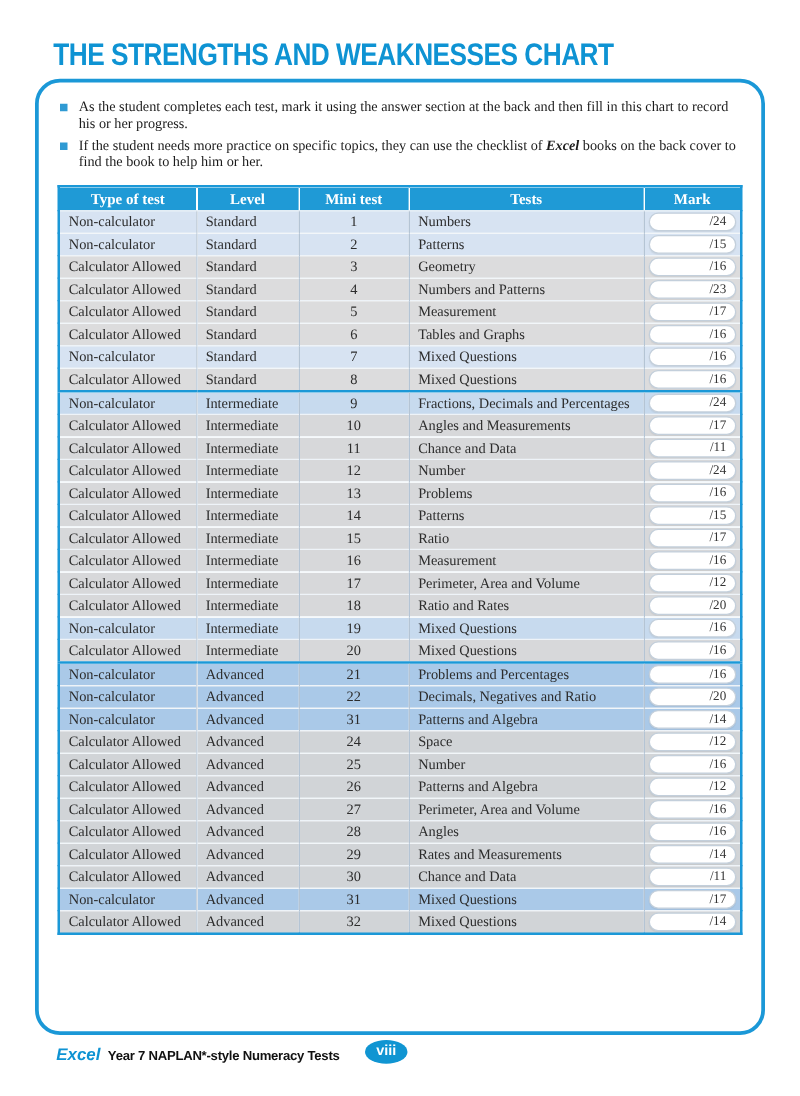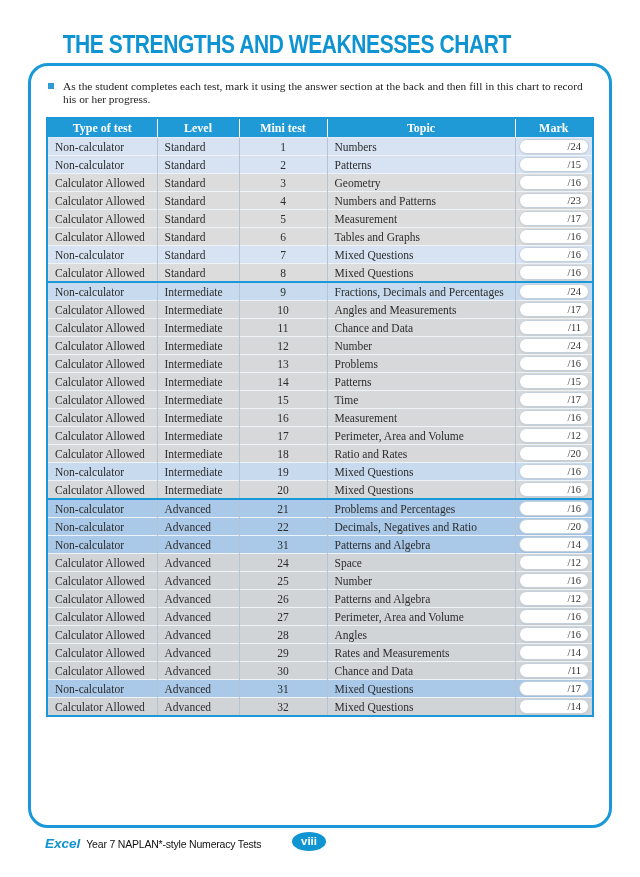--- a/index.html
+++ b/index.html
@@ -4,21 +4,20 @@
 <style>
   html,body{margin:0;padding:0;}
   body{
     width:640px;height:877px;position:relative;background:#ffffff;
     font-family:"Liberation Serif",serif;overflow:hidden;
   }
   .page-title{
     position:absolute;top:30px;left:0;width:512px;text-align:center;
     font-family:"Liberation Sans",sans-serif;font-weight:700;font-size:25px;
     color:#0e93d3;
-    padding-left:20px;
   }
   .page-title>span{display:inline-block;transform:scaleX(0.84);letter-spacing:-0.5px;white-space:nowrap;}
   .content-box{
     position:absolute;left:28px;top:63px;width:584px;height:765px;box-sizing:border-box;
     border:3px solid #1b98d7;border-radius:20px;padding:14px 6px 0 15px;background:#fff;
   }
   ul.bullets{list-style:none;margin:0;padding:0;font-size:11.4px;line-height:1.18;color:#1c1c1c;width:545px;}
   ul.bullets li{position:relative;padding-left:17px;margin-bottom:4px;}
   ul.bullets .sq{position:absolute;left:2px;top:3px;width:6px;height:6px;background:#2f9ad3;}
   .brand-inline{font-weight:bold;font-style:italic;}
@@ -42,55 +41,58 @@
   .pill{
     background:#fff;border:1px solid #c3cfdb;border-radius:8px;height:13px;line-height:13px;
     font-size:10.5px;text-align:right;padding:0 7px 0 0;box-shadow:0 1px 1px rgba(0,0,0,0.06);
     color:#333;
   }
   .footer{
     position:absolute;left:45px;top:836px;display:flex;align-items:baseline;gap:6px;
     font-family:"Liberation Sans",sans-serif;
   }
   .footer .brand{font-size:13.5px;font-weight:bold;font-style:italic;color:#0e93d3;}
-  .footer .book{font-size:10.5px;font-weight:normal;color:#111;letter-spacing:-0.2px;text-align:center;}
+  .footer .book{font-size:10.5px;font-weight:bold;color:#111;letter-spacing:-0.2px;text-align:center;}
   .page-badge{
     position:absolute;left:292px;top:832px;width:34px;height:19px;border-radius:50%;
     background:#1095d2;color:#fff;font-family:"Liberation Sans",sans-serif;
     font-weight:bold;font-size:11.5px;text-align:center;line-height:19px;
   }
 </style>
 </head>
 <body>
 
 <div class="page-title">
   <span>THE STRENGTHS AND WEAKNESSES CHART</span>
 </div>
 
 <div class="content-box">
   <ul class="bullets">
     <li>
       <span class="sq"></span><span>As the student completes each test, mark it using the answer section at the back and then fill in this chart to record his or her progress.</span><span class="brand-inline"></span><span></span>
+    </li>
+    <li>
+      <span class="sq"></span><span>If the student needs more practice on specific topics, they can use the checklist of </span><span class="brand-inline">Excel</span><span> books on the back cover to find the book to help him or her.</span>
     </li>
   </ul>
 
   <table class="chart">
     <colgroup>
       <col class="c0">
         <col class="c1">
         <col class="c2">
         <col class="c3">
         <col class="c4">
     </colgroup>
   <thead>
         <tr>
           <th class="col-0">Type of test</th>
           <th class="col-1">Level</th>
           <th class="col-2">Mini test</th>
-          <th class="col-3">Topic</th>
+          <th class="col-3">Tests</th>
           <th class="col-4">Mark</th>
         </tr>
       </thead>
       <tbody class="sec">
         <tr style="background: rgb(215, 227, 242);">
           <td class="col-0">Non-calculator</td>
           <td class="col-1">Standard</td>
           <td class="col-2">1</td>
           <td class="col-3">Numbers</td>
           <td class="col-4">
@@ -213,21 +215,21 @@
           <td class="col-2">14</td>
           <td class="col-3">Patterns</td>
           <td class="col-4">
             <div class="pill">/15</div>
           </td>
         </tr>
         <tr style="background: rgb(215, 216, 218);">
           <td class="col-0">Calculator Allowed</td>
           <td class="col-1">Intermediate</td>
           <td class="col-2">15</td>
-          <td class="col-3">Time</td>
+          <td class="col-3">Ratio</td>
           <td class="col-4">
             <div class="pill">/17</div>
           </td>
         </tr>
         <tr style="background: rgb(215, 216, 218);">
           <td class="col-0">Calculator Allowed</td>
           <td class="col-1">Intermediate</td>
           <td class="col-2">16</td>
           <td class="col-3">Measurement</td>
           <td class="col-4">

